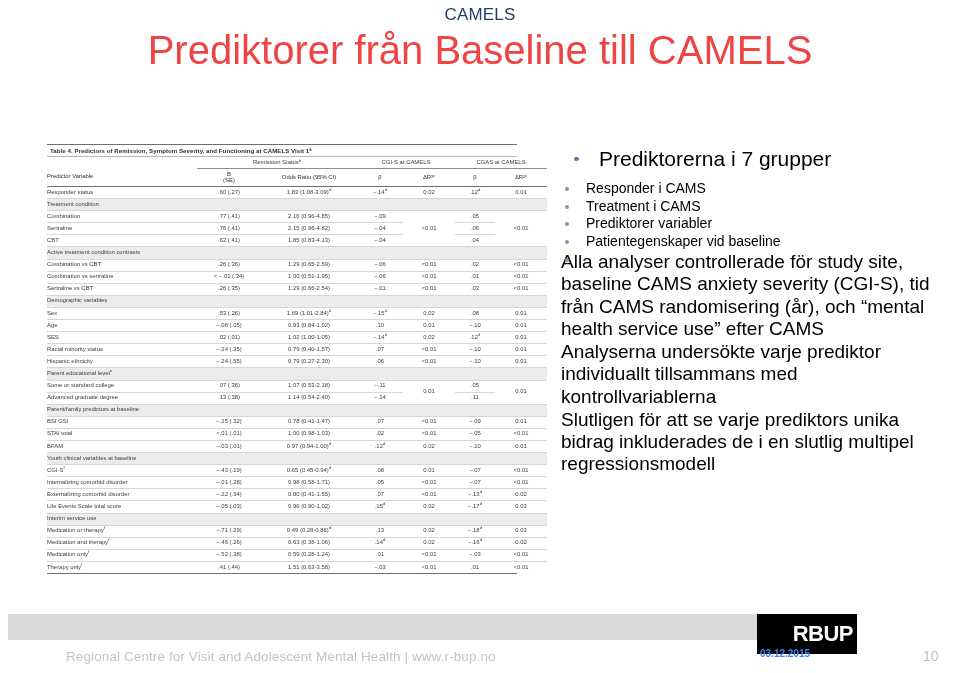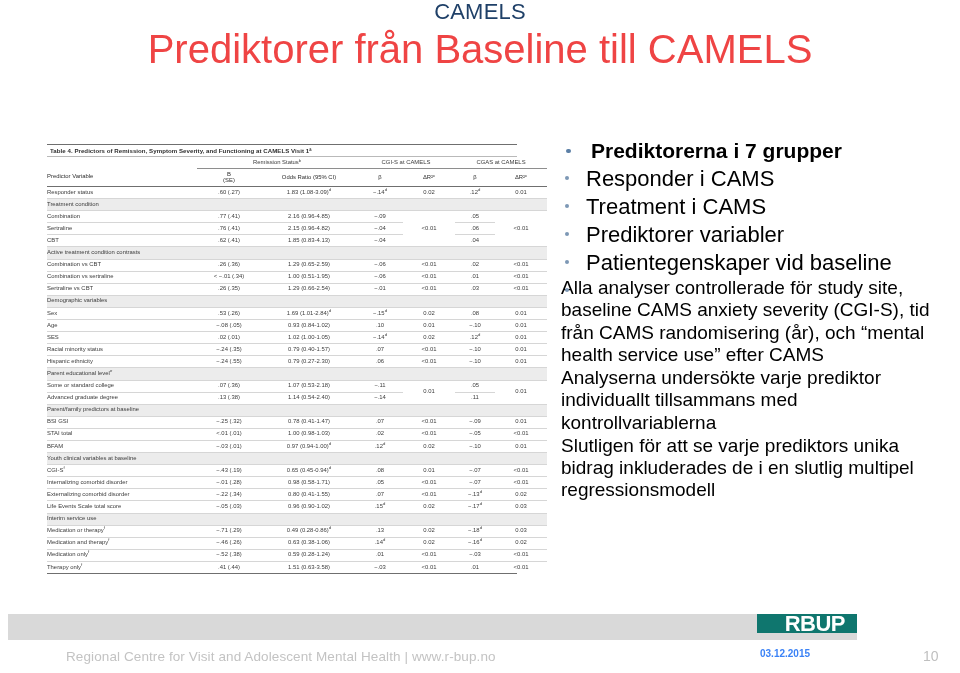--- a/index.html
+++ b/index.html
@@ -19,23 +19,24 @@
 
   
   #title-block {
     position: absolute;
     top: 0;
     left: 0;
     width: 960px;
     text-align: center;
   }
   #eyebrow {
-    font-size: 22px;
+    font-size: 17px;
     color: #1f4068;
     letter-spacing: .2px;
+    margin-top: 6px;
     line-height: 1.1;
   }
   #main-title {
     font-size: 40px;
     color: #ef4444;
     font-weight: 400;
     line-height: 1.15;
     margin-top: 2px;
     white-space: nowrap;
   }
@@ -153,23 +154,22 @@
   
   #content {
     position: absolute;
     left: 553px;
     top: 138px;
     width: 400px;
     color: #000000;
   }
   ul.lv1 {
     list-style: none;
-    margin: 0;
+    margin: 8px;
     padding: 0;
-    font-weight: bold;
   }
   li.l1 {
     position: relative;
     font-size: 21px;
     line-height: 1.22;
     padding-left: 38px;
     margin: 0 0 1px 0;
   }
   li.l1 > .bullet {
     position: absolute;
@@ -180,21 +180,21 @@
     border-radius: 50%;
     background: #5b7fa6;
   }
   ul.lv2 {
     list-style: none;
     margin: 0;
     padding: 0;
   }
   li.l2 {
     position: relative;
-    font-size: 22px;
+    font-size: 14px;
     line-height: 1.28;
     padding-left: 33px;
     margin: 0;
   }
   li.l2 > .bullet {
     position: absolute;
     left: 12px;
     top: 0.5em;
     width: 4px;
     height: 4px;
@@ -217,31 +217,31 @@
     top: 614px;
     width: 849px;
     height: 26px;
     background: #d9d9d9;
   }
   #rbup-logo {
     position: absolute;
     left: 757px;
     top: 614px;
     width: 100px;
-    height: 19px;
-    background: #0f766e;
+    height: 40px;
+    background: #000000;
     color: #ffffff;
     font-family: "Liberation Sans", sans-serif;
     font-weight: bold;
     font-size: 22px;
     letter-spacing: -0.5px;
     display: flex;
     align-items: center;
     justify-content: flex-end;
-    padding-right: 12px;
+    padding-right: 4px;
     box-sizing: border-box;
   }
   #footer-text {
     position: absolute;
     left: 66px;
     top: 649px;
     font-size: 13.5px;
     color: #c3c3c3;
     letter-spacing: .1px;
     white-space: nowrap;

